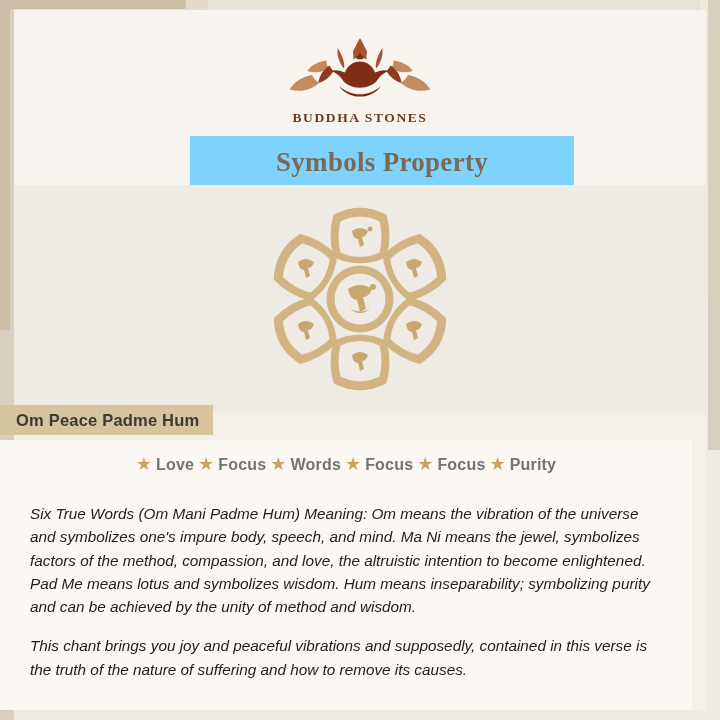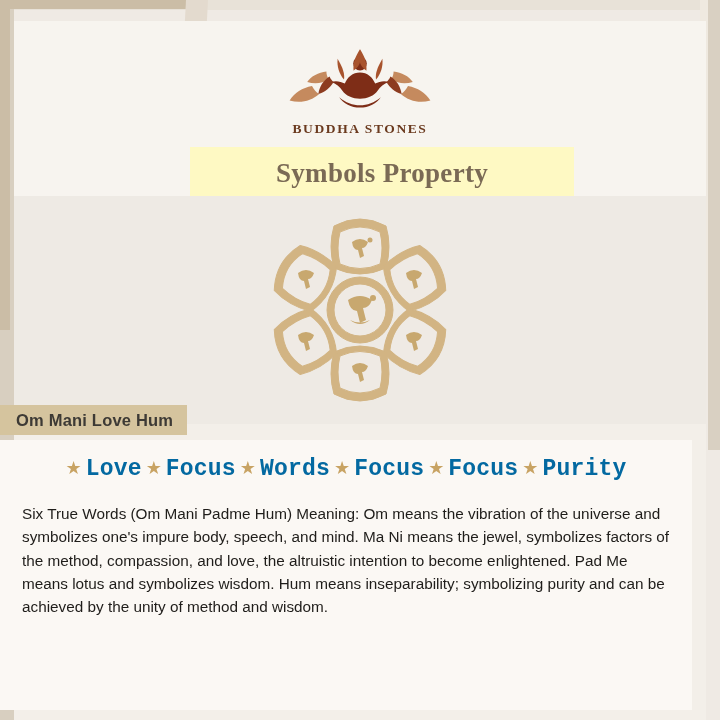--- a/index.html
+++ b/index.html
@@ -69,21 +69,20 @@
   }
 
   
   .panel {
     position: absolute;
     left: 14px;
     top: 10px;
     width: 692px;
     height: 700px;
     background: #f3efe9;
-    margin-top: 11px;
   }
   .panel-inner {
     position: absolute;
     left: 0; top: 0;
     width: 692px; height: 175px;
     background: #f7f4ef;
   }
 
   
   .logo-wrap {
@@ -108,21 +107,21 @@
     font-family: "Liberation Serif", serif;
   }
 
   
   .title-bar {
     position: absolute;
     left: 176px;
     top: 126px;
     width: 384px;
     height: 52px;
-    background: #fef9c3;
+    background: #7dd3fc;
     display: flex;
     align-items: center;
     justify-content: center;
   }
   .title-text {
     font-family: "Liberation Serif", serif;
     font-weight: bold;
     font-size: 27px;
     color: #7a6a55;
     letter-spacing: 0.3px;
@@ -176,42 +175,43 @@
   }
   .keywords {
     display: flex;
     align-items: center;
     justify-content: center;
     gap: 4px;
     padding-top: 16px;
     white-space: nowrap;
   }
   .kw {
-    font-family: Liberation Mono, monospace;
-    font-size: 23px;
+    font-family: Liberation Sans, sans-serif;
+    font-size: 16px;
     font-weight: bold;
-    color: #0369a1;
+    color: #737373;
     letter-spacing: 0.2px;
   }
   .star {
     color: #c8a363;
     font-size: 18px;
     line-height: 1;
     position: relative;
     top: -1px;
   }
   .body-text {
     padding: 12px 8px 0 14px;
     font-size: 15.3px;
     line-height: 1.52;
     color: #1f1d1a;
     text-align: left;
   }
   .body-text p {
-    margin: 8px;
+    margin: 16px;
+    font-style: italic;
   }
 </style>
 </head>
 <body>
 
 <div class="page">
 
   <div class="frame-top"></div>
   <div class="frame-left"></div>
   <div class="band-left-outer"></div>
@@ -327,36 +327,37 @@
             <path d="M-12 -10 q12 -8 24 0 q-3 8 -9 8 l3 12 -6 3 -3 -12 q-7 0 -9 -11z"></path>
             <circle cx="13" cy="-12" r="3"></circle>
             <path d="M-10 10 q10 5 20 0 q-10 8 -20 0z"></path>
           </g>
         </g>
       </svg>
     </div>
   </div>
 
   <div class="badge">
-    <span class="badge-text">Om Mani Love Hum</span>
+    <span class="badge-text">Om Peace Padme Hum</span>
   </div>
 
   <div class="content">
     <div class="keywords">
       <span class="star">★</span>
       <span class="kw">Love</span>
       <span class="star">★</span>
       <span class="kw">Focus</span>
       <span class="star">★</span>
       <span class="kw">Words</span>
       <span class="star">★</span>
       <span class="kw">Focus</span>
       <span class="star">★</span>
       <span class="kw">Focus</span>
       <span class="star">★</span>
       <span class="kw">Purity</span>
     </div>
     <div class="body-text">
       <p>Six True Words (Om Mani Padme Hum) Meaning: Om means the vibration of the universe and symbolizes one's impure body, speech, and mind. Ma Ni means the jewel, symbolizes factors of the method, compassion, and love, the altruistic intention to become enlightened. Pad Me means lotus and symbolizes wisdom. Hum means inseparability; symbolizing purity and can be achieved by the unity of method and wisdom.</p>
+      <p>This chant brings you joy and peaceful vibrations and supposedly, contained in this verse is the truth of the nature of suffering and how to remove its causes.</p>
     </div>
   </div>
 
 </div>
 
 </body></html>

